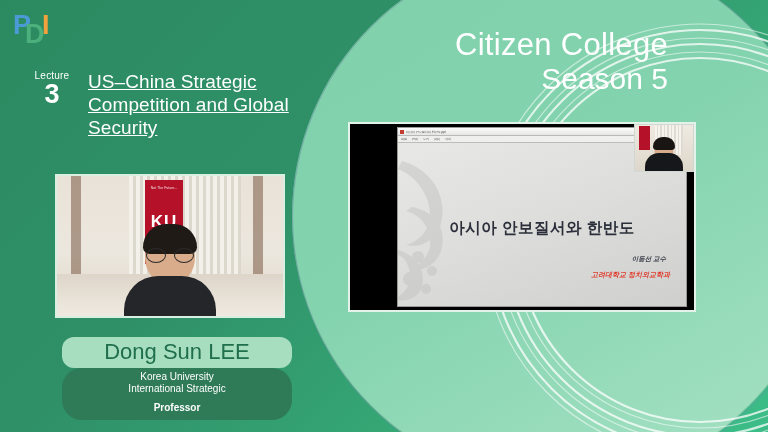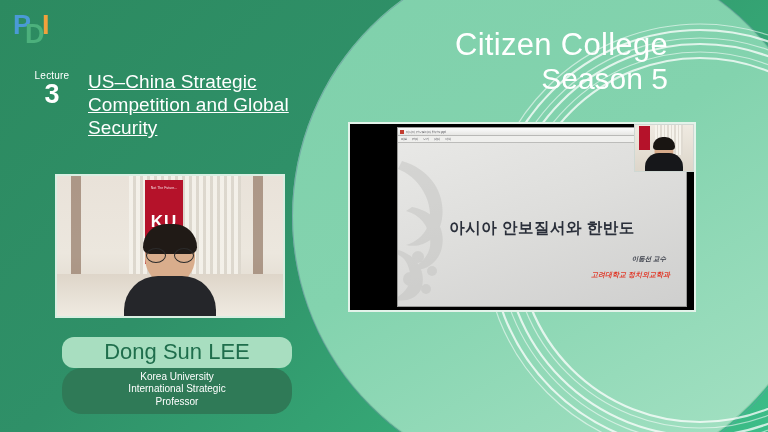--- a/index.html
+++ b/index.html
@@ -165,21 +165,21 @@
   
   .plate{position:absolute;left:62px;top:337px;width:230px;}
   .plate-name{
     background:#a8dec0;color:#1f6e4c;text-align:center;
     font-size:22px;line-height:1.25;padding:1px 0 2px;border-radius:12px;
   }
   .plate-info{
     background:#2f7a57;color:#ffffff;text-align:center;padding:3px 4px 5px;border-radius:20px;
   }
   .plate-info div{font-size:10px;line-height:1.28;}
-  .plate-role{font-weight:normal;margin-top:0;}
+  .plate-role{font-weight:bold;margin-top:6px;}
 </style>
 </head>
 <body>
 
 <div id="slide">
 
   <div class="circle-big"></div>
   <div class="circle-outline"></div>
 
   <div class="arcset">

